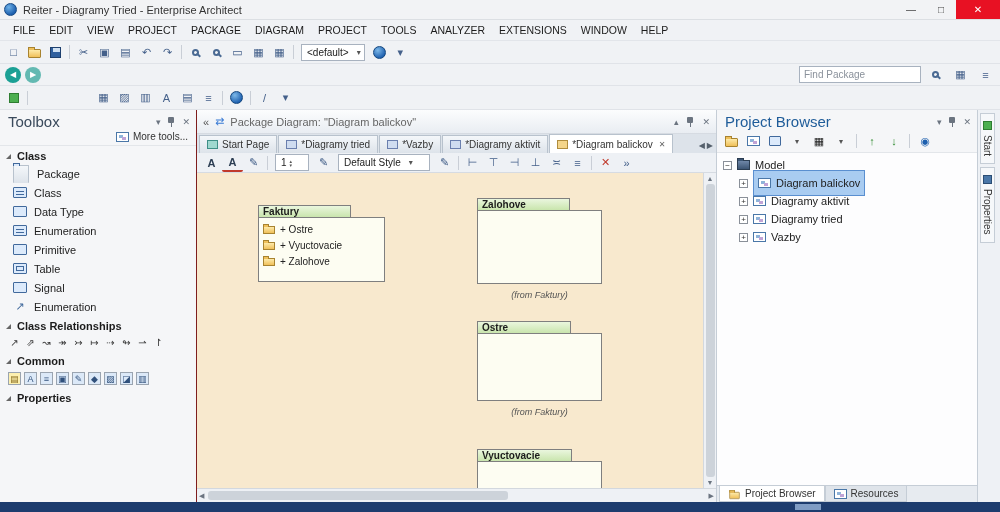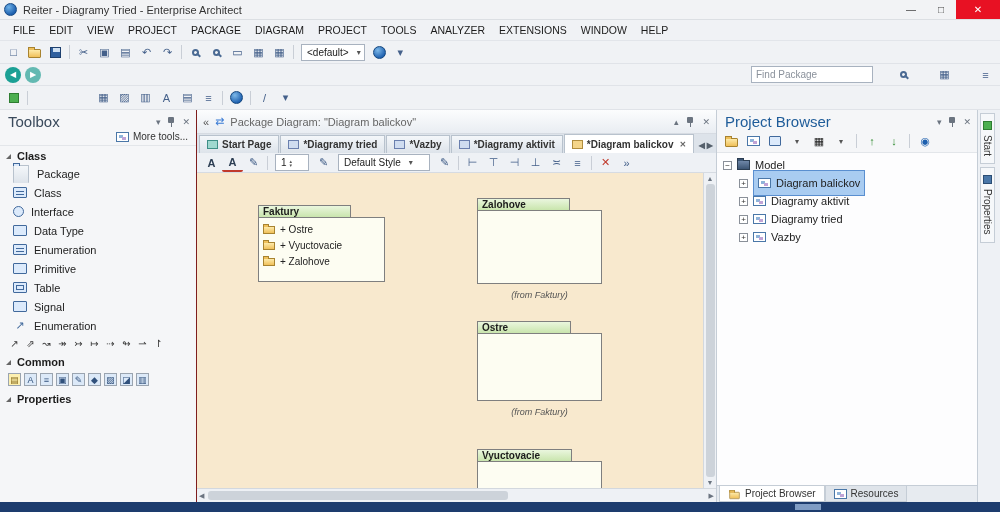--- a/index.html
+++ b/index.html
@@ -93,21 +93,21 @@
     font-size:9px; border:1px solid #9aa4b0; background:#dce9f8; color:#31517c; }
   .chip:first-child { background:#fdf0b0; color:#8a6d1f; }
 
   
   .center { position:absolute; left:197px; top:110px; width:520px; bottom:10px;
     display:flex; flex-direction:column; background:#fff; border-right:1px solid #c5cdd6; }
   .caption { height:24px; flex:none; display:flex; align-items:center; gap:6px; padding:0 6px;
     background:linear-gradient(#fcfdfe,#e9edf2); border-bottom:1px solid #d6dbe2; color:#555; }
   .caption .cap-text { font-size:11px; color:#666; }
   .cap-right { margin-left:auto; display:flex; align-items:center; gap:7px; color:#6b7480; font-size:9px; }
-  .tabstrip { height:19px; flex:none; background:#dde3ea; display:flex; align-items:flex-end; padding-left:2px;font-weight:bold; }
+  .tabstrip { height:19px; flex:none; background:#dde3ea; display:flex; align-items:flex-end; padding-left:2px; }
   .tab { display:flex; align-items:center; gap:4px; padding:0 7px; height:18px;
     border:1px solid #b8c2cd; border-bottom:none; background:linear-gradient(#f4f7fa,#dde3ea);
     font-size:10px; color:#333; margin-right:1px; white-space:nowrap; }
   .tab.active { background:#fff; height:19px; }
   .tab .tico { width:11px; height:9px; border:1px solid #6a7fae; background:#cfdcf0; flex:none; }
   .tab .tico.teal { background:#9fd8cf; border-color:#3f8f87; }
   .tab .tico.amber { background:#f4d58a; border-color:#b08d3e; }
   .tab .tab-x { font-size:8px; color:#666; margin-left:2px; }
   .tab-nav { margin-left:auto; display:flex; gap:2px; padding:0 3px 3px; color:#55606c; font-size:8px; }
   .fmtbar { height:20px; flex:none; background:#eef1f5; border-bottom:1px solid #d6dbe2;
@@ -234,21 +234,21 @@
   </div>
   <div class="tbtn">
       <span class="globe"></span>
     </div>
   <div class="tbtn">▾</div>
 </div>
 
 <div class="toolbar" id="toolbar2">
   <div class="nav-circle">◀</div>
   <div class="nav-circle dim">▶</div>
-  <div style="margin-left:auto;display:flex;align-items:center;gap:20px;padding-right:4px;">
+  <div style="margin-left:auto;display:flex;align-items:center;gap:4px;padding-right:4px;">
     <input class="find-input" placeholder="Find Package" style="">
     <div class="tbtn">
         <span class="mag"></span>
       </div>
     <div class="tbtn">▦</div>
     <div class="tbtn">≡</div>
   </div>
 </div>
 
 <div class="toolbar" id="toolbar3">
@@ -292,24 +292,20 @@
   </div>
   <div class="tb-item">
     <span class="tbi tab"></span>
     <span>Package</span>
   </div>
   <div class="tb-item">
     <span class="tbi lines"></span>
     <span>Class</span>
   </div>
   <div class="tb-item">
-    <span class="tbi circle"></span>
-    <span>Interface</span>
-  </div>
-  <div class="tb-item">
     <span class="tbi"></span>
     <span>Data Type</span>
   </div>
   <div class="tb-item">
     <span class="tbi lines"></span>
     <span>Enumeration</span>
   </div>
   <div class="tb-item">
     <span class="tbi"></span>
     <span>Primitive</span>
@@ -320,20 +316,24 @@
   </div>
   <div class="tb-item">
     <span class="tbi"></span>
     <span>Signal</span>
   </div>
   <div class="tb-item">
     <span style="width:14px;text-align:center;color:#41699c;">↗</span>
     <span>Enumeration</span>
   </div>
 
+  <div class="sec-h">
+    <span class="tri"></span>
+    <span>Class Relationships</span>
+  </div>
   <div class="rel-row">
     <span>↗</span>
     <span>⇗</span>
     <span>↝</span>
     <span>↠</span>
     <span>↣</span>
     <span>↦</span>
     <span>⇢</span>
     <span>↬</span>
     <span>⇀</span>

